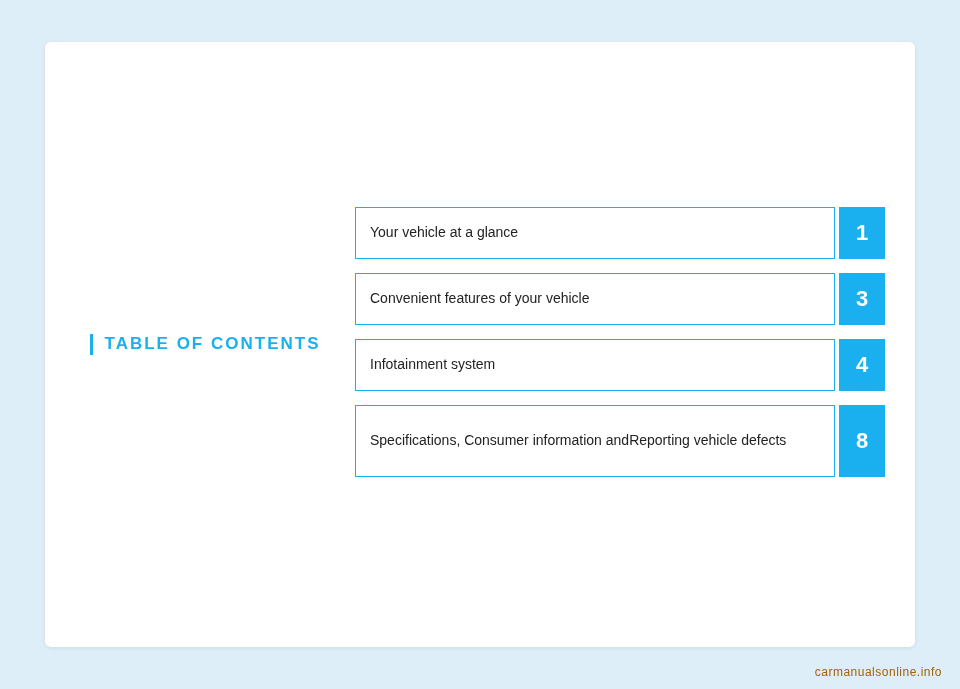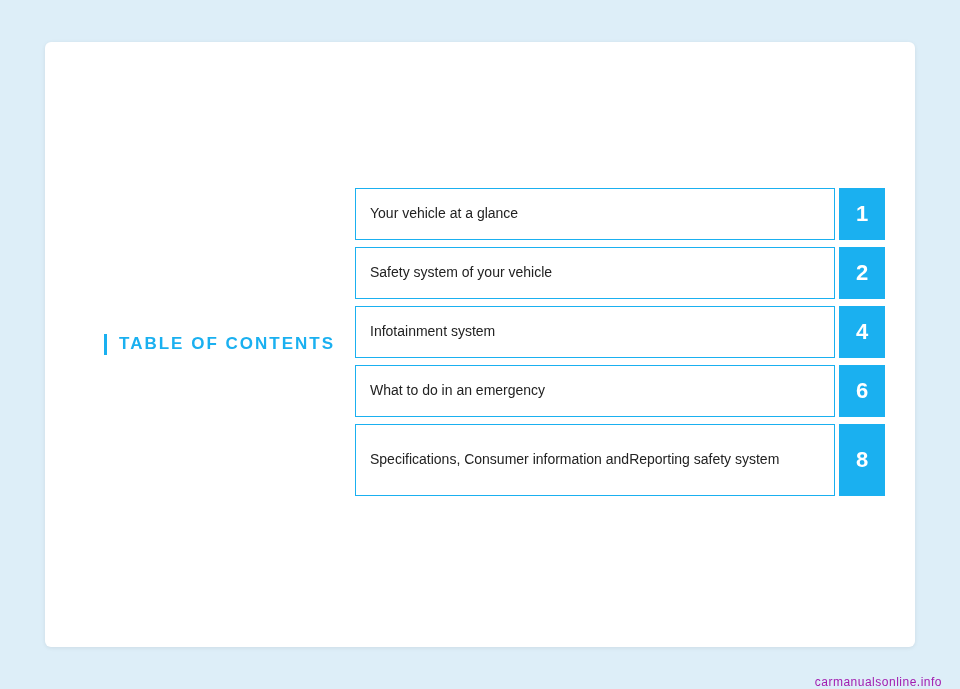--- a/index.html
+++ b/index.html
@@ -32,21 +32,21 @@
       align-items: center;
       padding: 30px 30px 30px 30px;
       box-shadow: 0 1px 4px rgba(0,0,0,0.08);
     }
 
     .left-section {
       width: 280px;
       height: 100%;
       display: flex;
       align-items: center;
-      justify-content: flex-end;
+      justify-content: center;
       padding-right: 20px;
       flex-shrink: 0;
     }
 
     .toc-label-wrapper {
       display: flex;
       flex-direction: column;
       align-items: flex-start;
       border-left: 3px solid #1ab0f0;
       padding-left: 12px;
@@ -59,21 +59,21 @@
       letter-spacing: 2px;
       text-transform: uppercase;
       font-family: 'Arial Black', Arial, sans-serif;
       line-height: 1.2;
     }
 
     .right-section {
       flex: 1;
       display: flex;
       flex-direction: column;
-      gap: 1px;
+      gap: 8px;
       justify-content: center;
       height: 100%;
     }
 
     .toc-row {
       display: flex;
       flex-direction: row;
       align-items: stretch;
       margin-bottom: 6px;
       height: 52px;
@@ -104,24 +104,24 @@
       font-size: 22px;
       font-weight: bold;
       color: #fff;
       font-family: 'Arial Black', Arial, sans-serif;
       flex-shrink: 0;
       margin-left: 4px;
     }
 
     .watermark {
       position: absolute;
-      bottom: 0;
+      bottom: 10px;
       right: 18px;
       font-size: 12px;
-      color: #a21caf;
+      color: #a16207;
       letter-spacing: 0.5px;
     }
   </style>
 </head>
 <body>
 
 <div class="page-container">
   <div class="white-card">
 
     <div class="left-section">
@@ -130,35 +130,31 @@
       </div>
     </div>
 
     <div class="right-section" id="toc-list">
 
     <div class="toc-row">
           <div class="toc-text-box">Your vehicle at a glance</div>
           <div class="toc-number-box">1</div>
         </div>
         <div class="toc-row">
-          <div class="toc-text-box">Safety system of your vehicle</div>
-          <div class="toc-number-box">2</div>
+          <div class="toc-text-box">Convenient features of your vehicle</div>
+          <div class="toc-number-box">3</div>
         </div>
         <div class="toc-row">
           <div class="toc-text-box">Infotainment system</div>
           <div class="toc-number-box">4</div>
         </div>
-        <div class="toc-row">
-          <div class="toc-text-box">What to do in an emergency</div>
-          <div class="toc-number-box">6</div>
-        </div>
         <div class="toc-row tall">
           <div class="toc-text-box">
             <span style="display:block">Specifications, Consumer information and</span>
-            <span style="display:block">Reporting safety system</span>
+            <span style="display:block">Reporting vehicle defects</span>
           </div>
           <div class="toc-number-box">8</div>
         </div>
       </div>
 
   </div>
 
   <div class="watermark">carmanualsonline.info</div>
 </div>
 

